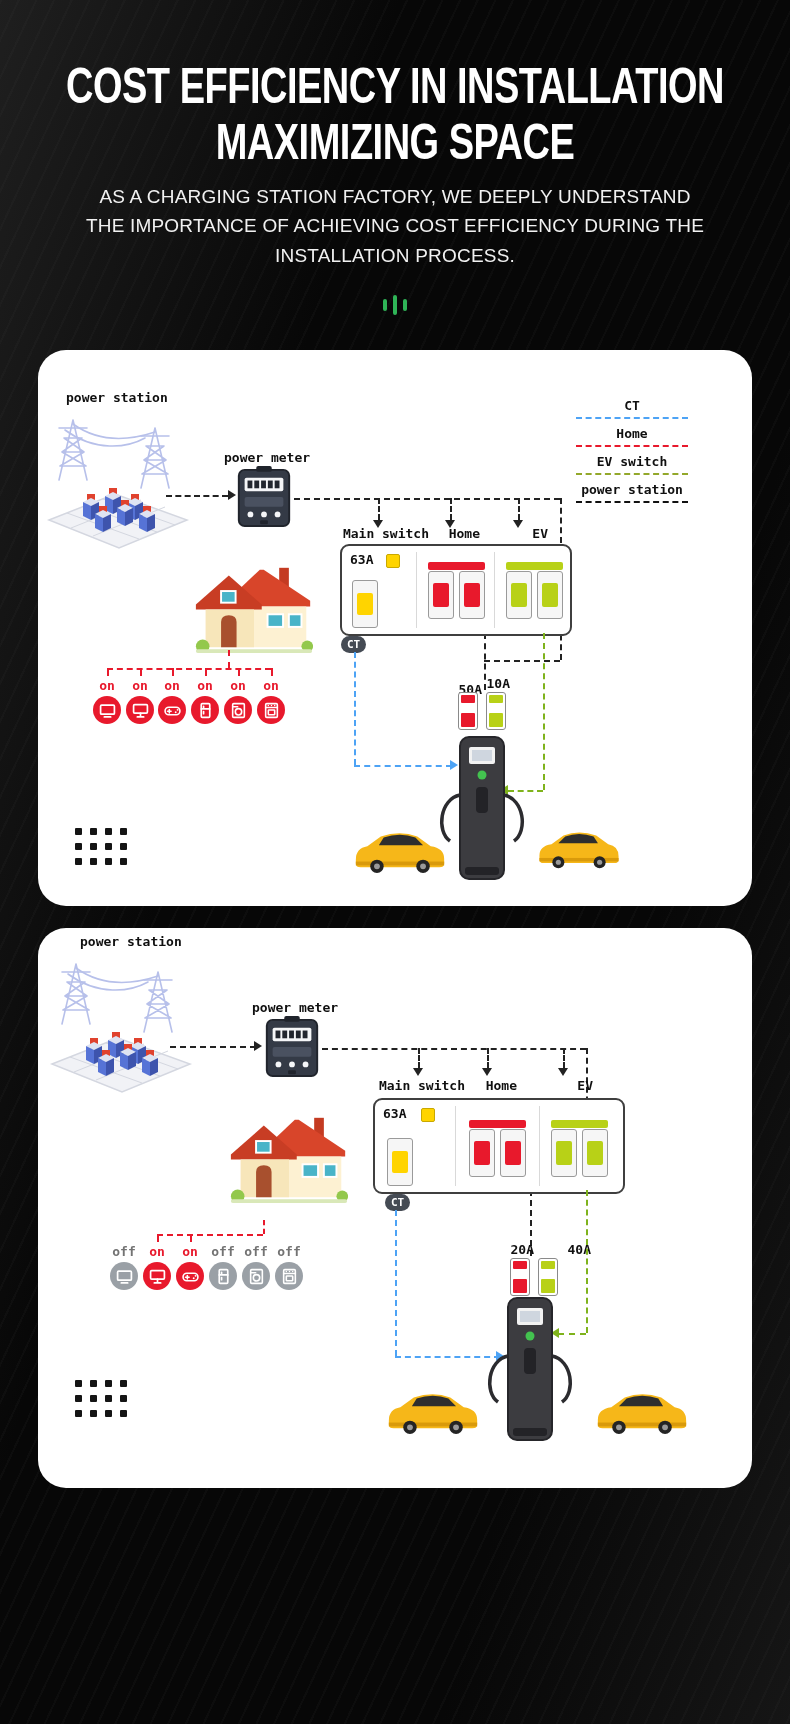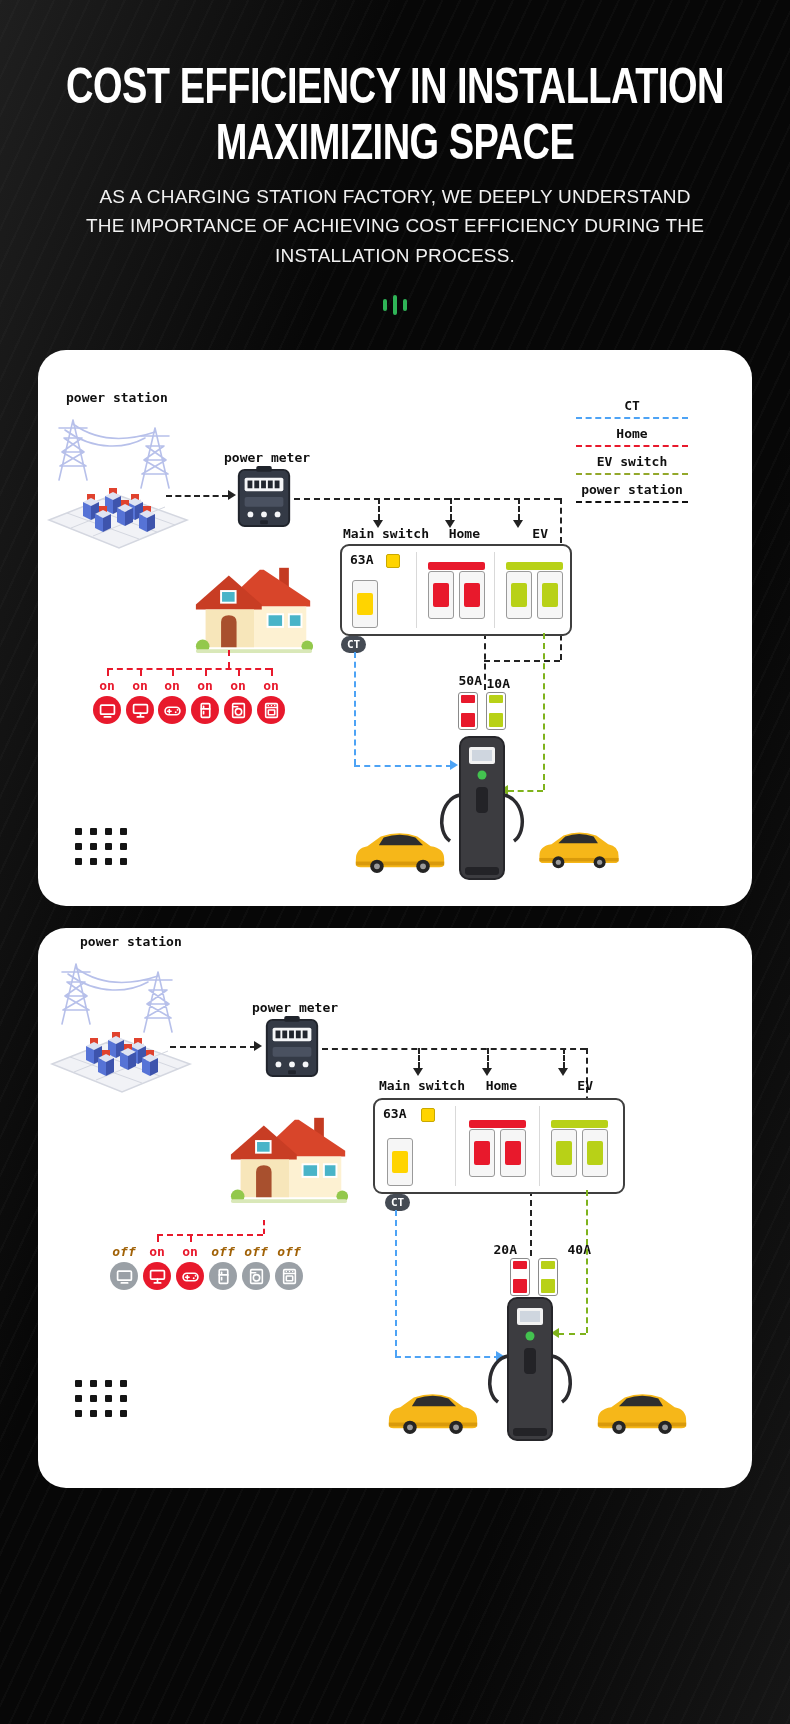--- a/index.html
+++ b/index.html
@@ -45,21 +45,21 @@
   .brk-single::after{content:"";position:absolute;left:4px;right:4px;top:12px;bottom:12px;background:#ffd400;border-radius:2px;}
   .dbl{position:absolute;display:flex;gap:5px;padding-top:9px;}
   .dbl::before{content:"";position:absolute;top:0;left:0;right:0;height:8px;border-radius:2px;background:var(--c);}
   .dbl i{width:24px;height:46px;background:#f6f6f6;border:1.5px solid #9a9a9a;border-radius:3px;position:relative;}
   .dbl i::after{content:"";position:absolute;left:4px;right:4px;top:11px;bottom:11px;background:var(--c);border-radius:2px;}
   .dbl.red{--c:#e8192c}.dbl.grn{--c:#b8d117}
   
   .ctb{position:absolute;background:#454b54;color:#fff;font-family:"DejaVu Sans Mono",monospace;font-weight:bold;font-size:11px;padding:2px 6px;border-radius:9px;}
   
   .state{position:absolute;font-family:"DejaVu Sans Mono",monospace;font-weight:bold;font-size:13px;color:#e8192c;text-align:center;}
-  .state[data-state="off"]{color:#a16207;font-style:italic;}
+  .state[data-state="off"]{color:#737373;}
   .app{position:absolute;width:28px;height:28px;border-radius:50%;background:#e8192c;display:flex;align-items:center;justify-content:center;}
   .app[data-state="off"]{background:#9aa0a6;}
   .appsvg{width:17px;height:17px;}
   
   .mini{position:absolute;width:18px;height:36px;background:#fff;border:1.5px solid #8a8a8a;border-radius:3px;}
   .mini::before{content:"";position:absolute;left:2px;right:2px;top:2px;height:8px;background:var(--c);border-radius:1px;}
   .mini::after{content:"";position:absolute;left:2px;right:2px;bottom:2px;height:14px;background:var(--c);border-radius:1px;}
   .mini.red{--c:#e8192c}.mini.grn{--c:#b8d117}
   
   .dots{position:absolute;display:grid;grid-template-columns:repeat(4,7px);grid-gap:8px;}
@@ -325,21 +325,21 @@
         <svg class="appsvg" viewBox="0 0 16 16">
           <use href="#ic-washer"></use>
         </svg>
       </div>
     <div class="app" style="left:219px;top:346px" data-state="on">
         <svg class="appsvg" viewBox="0 0 16 16">
           <use href="#ic-stove"></use>
         </svg>
       </div>
 
-    <div class="lbl tc" style="left:414px;top:323px;width:30px">50A</div>
+    <div class="lbl tc" style="left:414px;top:332px;width:30px">50A</div>
     <div class="lbl tc" style="left:442px;top:326px;width:30px">10A</div>
     <div class="mini red" style="left:420px;top:342px"></div>
     <div class="mini grn" style="left:448px;top:342px"></div>
 
     <div class="dv cb" style="left:316px;top:302px;height:113px"></div>
     <div class="dh cb" style="left:316px;top:415px;width:98px"></div>
     <div class="ar ar-r" style="left:412px;top:410px;color:#4da3f5"></div>
 
     <div class="dv cg" style="left:505px;top:283px;height:157px"></div>
     <div class="dh cg" style="left:470px;top:440px;width:35px"></div>
@@ -453,21 +453,21 @@
         <svg class="appsvg" viewBox="0 0 16 16">
           <use href="#ic-washer"></use>
         </svg>
       </div>
     <div class="app" style="left:237px;top:334px" data-state="off">
         <svg class="appsvg" viewBox="0 0 16 16">
           <use href="#ic-stove"></use>
         </svg>
       </div>
 
-    <div class="lbl tc" style="left:449px;top:314px;width:30px">20A</div>
+    <div class="lbl tc" style="left:466px;top:314px;width:30px">20A</div>
     <div class="lbl tc" style="left:523px;top:314px;width:30px">40A</div>
     <div class="mini red" style="left:472px;top:330px"></div>
     <div class="mini grn" style="left:500px;top:330px"></div>
 
     <div class="dv cg" style="left:548px;top:262px;height:143px"></div>
     <div class="dh cg" style="left:520px;top:405px;width:28px"></div>
     <div class="ar ar-l" style="left:513px;top:400px;color:#7fb31c"></div>
 
     <div class="dv cb" style="left:357px;top:282px;height:146px"></div>
     <div class="dh cb" style="left:357px;top:428px;width:105px"></div>

